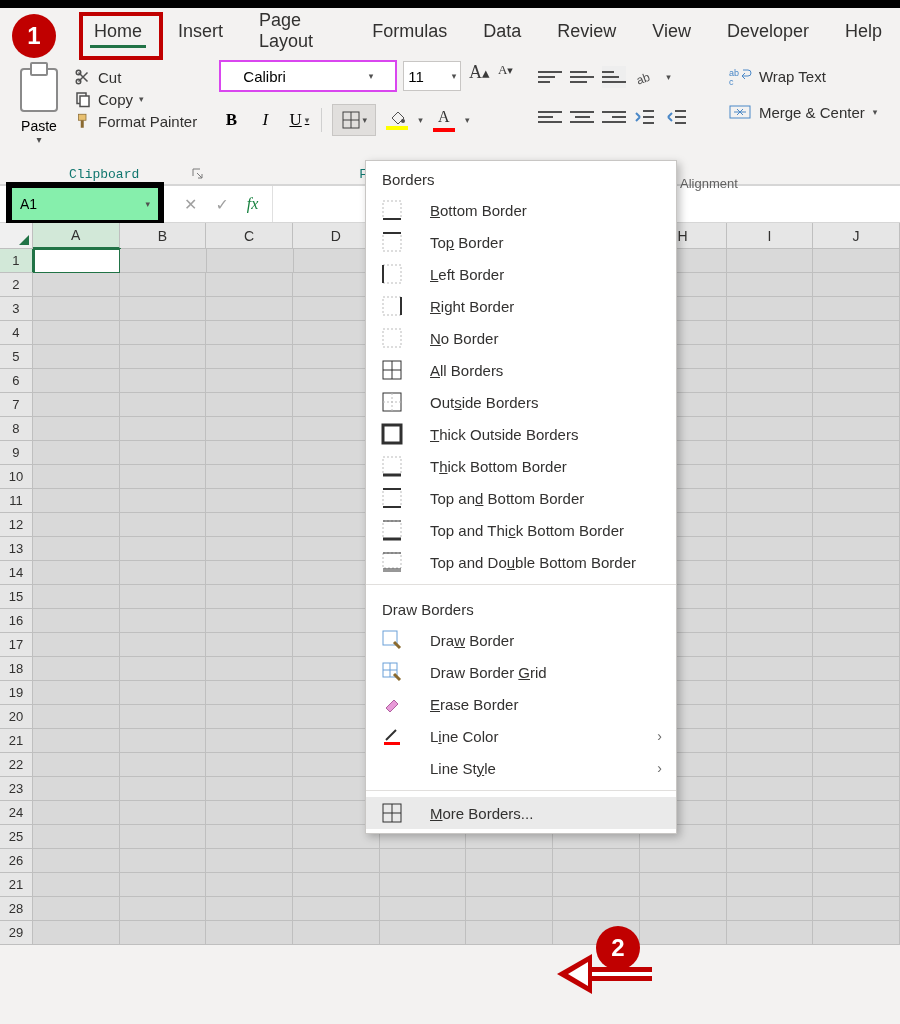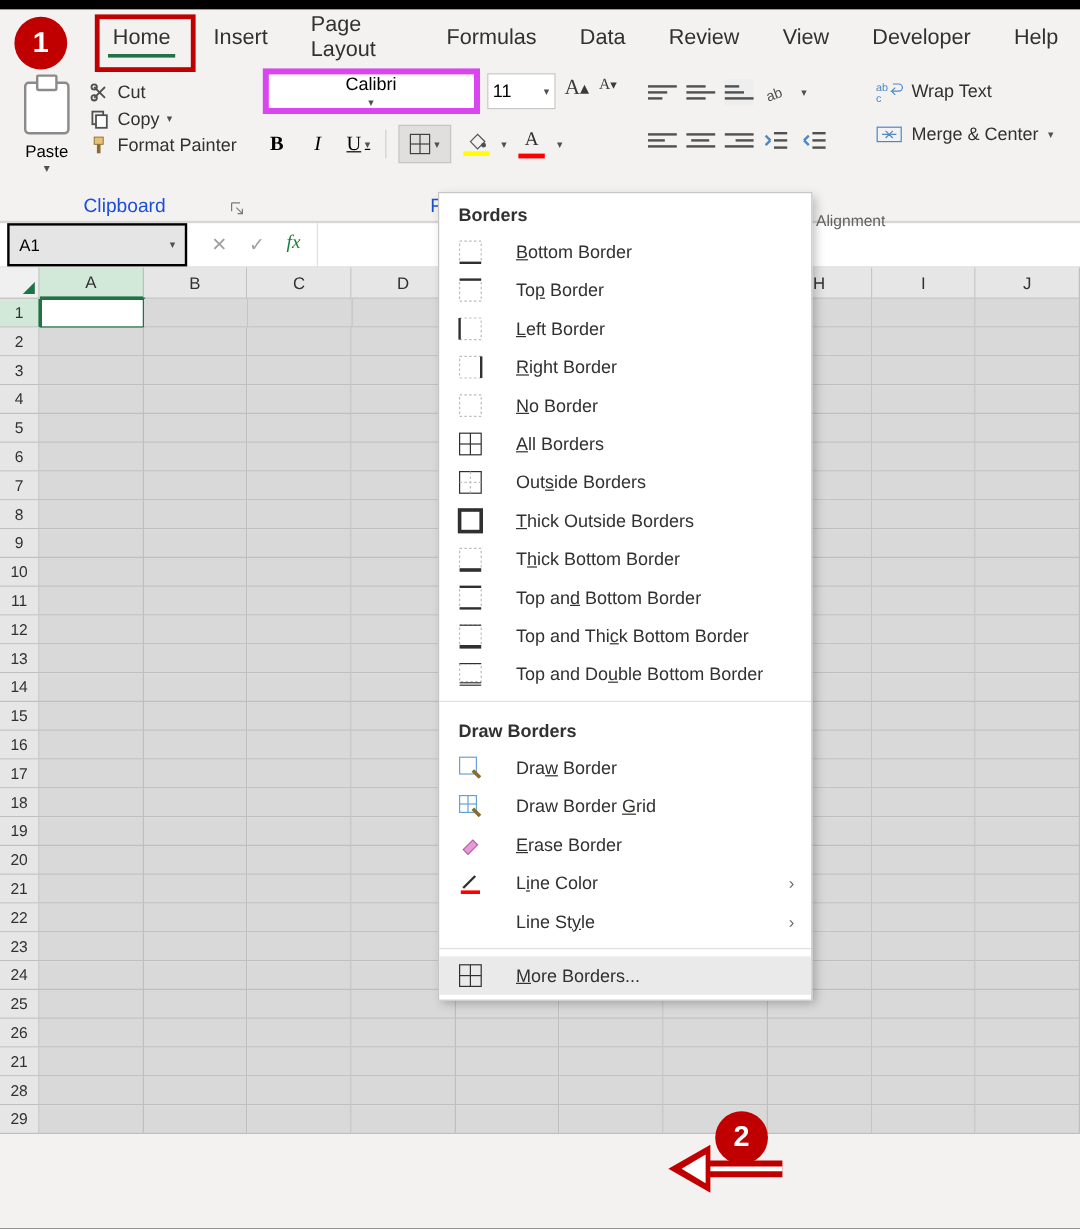--- a/index.html
+++ b/index.html
@@ -18,37 +18,37 @@
   
   .tabs{height:46px;display:flex;align-items:center;padding-left:76px;gap:0;background:var(--ribbon-bg);position:relative;}
   .tab{font-size:18px;color:#323130;padding:8px 18px;cursor:pointer;position:relative;}
   .tab.active::after{content:"";position:absolute;left:14px;right:14px;bottom:2px;height:3px;background:var(--excel-green);}
   
   .badge{position:absolute;width:44px;height:44px;border-radius:50%;background:var(--callout);color:#fff;font-weight:700;font-size:24px;display:flex;align-items:center;justify-content:center;z-index:50;}
   .home-outline{position:absolute;left:79px;top:12px;width:76px;height:40px;border:4px solid var(--callout);z-index:40;pointer-events:none;}
   
   .ribbon{display:flex;height:130px;background:var(--ribbon-bg);border-bottom:1px solid #d6d6d6;}
   .group{border-right:1px solid transparent;position:relative;padding:6px 10px 20px 10px;}
-  .group-label{position:absolute;bottom:2px;left:0;right:0;text-align:center;font-size:16px;color:#1d4ed8;}
+  .group-label{position:absolute;bottom:2px;left:0;right:0;text-align:center;font-size:13px;color:#0f766e;font-family:Liberation Mono, monospace;}
 
   
   .clipboard{width:200px;display:flex;}
   .paste-block{width:58px;display:flex;flex-direction:column;align-items:center;justify-content:flex-start;padding-top:8px;gap:0px;}
   .clip-icon{width:34px;height:40px;border:2px solid #8a8a8a;border-radius:4px;position:relative;background:#fff;}
   .clip-icon::before{content:"";position:absolute;top:-8px;left:8px;width:14px;height:10px;border:2px solid #8a8a8a;border-radius:2px;background:#fff;}
   .paste-label{font-size:14px;margin-top:6px;}
   .paste-caret{font-size:10px;color:#505050;}
   .clip-right{flex:1;display:flex;flex-direction:column;gap:4px;padding-top:8px;padding-left:6px;}
   .clip-row{display:flex;align-items:center;gap:6px;font-size:15px;color:#323130;cursor:pointer;text-align:right;}
   .clip-row svg{width:18px;height:18px;}
 
   
   .font-group{width:300px;}
   .font-row1{display:flex;align-items:center;gap:6px;height:32px;}
-  .font-select{height:28px;border:5px solid #d946ef;background:#fff;width:130px;display:flex;align-items:center;justify-content:space-between;padding:0 22px;font-size:15px;flex-direction:column;}
+  .font-select{height:28px;border:2px solid #d946ef;background:#fff;width:130px;display:flex;align-items:center;justify-content:space-between;padding:0 22px;font-size:15px;}
   .size-select{height:28px;border:1px solid #c8c6c4;background:#fff;width:48px;display:flex;align-items:center;justify-content:space-between;padding:0 4px;font-size:15px;}
   .caret{font-size:9px;color:#505050;}
   .grow-shrink{display:flex;gap:2px;}
   .aa{width:24px;height:28px;display:flex;align-items:baseline;justify-content:center;font-family:"Times New Roman",serif;font-size:18px;color:#3a3a3a;cursor:pointer;}
   .aa.small{font-size:13px;}
   .font-row2{display:flex;align-items:center;gap:10px;height:36px;margin-top:10px;}
   .ff-btn{width:24px;height:28px;display:flex;align-items:center;justify-content:center;font-size:17px;cursor:pointer;font-family:"Times New Roman",serif;}
   .b{font-weight:700;} .i{font-style:italic;} .u{text-decoration:underline;}
   .split{display:inline-flex;align-items:center;}
   .border-btn{width:42px;height:30px;border:1px solid #c8c6c4;background:#e1dfdd;display:flex;align-items:center;justify-content:center;gap:3px;}
@@ -61,41 +61,41 @@
   .align-ico{width:24px;height:22px;display:flex;flex-direction:column;justify-content:center;gap:3px;cursor:pointer;}
   .bar{height:2px;background:#505050;}
   .w70{width:70%}.w100{width:100%}.w50{width:50%}
 
   
   .wrap-group{width:170px;padding-top:4px;}
   .wrap-row{height:36px;display:flex;align-items:center;gap:8px;font-size:15px;color:#323130;cursor:pointer;}
 
   
   .name-bar{height:36px;display:flex;align-items:center;background:#fff;border-top:1px solid #d6d6d6;border-bottom:1px solid #d6d6d6;}
-  .name-box{width:130px;height:32px;border:2px solid #000000;margin:0 6px;display:flex;align-items:center;justify-content:space-between;padding:0 8px;font-size:14px;background:#e5e5e5;}
+  .name-box{width:130px;height:32px;border:6px solid #000000;margin:0 6px;display:flex;align-items:center;justify-content:space-between;padding:0 8px;font-size:14px;background:#86efac;}
   .fx-icons{display:flex;gap:18px;padding:0 14px;color:#a0a0a0;font-size:16px;}
   .fx-label{font-style:italic;font-family:"Times New Roman",serif;color:#15803d;}
 
   
   .grid{position:relative;width:100%;}
   .col-headers{display:flex;height:26px;}
   .corner{width:32px;background:#f0f0f0;border-right:1px solid var(--grid-border);border-bottom:1px solid var(--grid-border);position:relative;}
   .corner::after{content:"";position:absolute;right:3px;bottom:3px;width:0;height:0;border-left:10px solid transparent;border-bottom:10px solid var(--excel-green);}
   .col-h{width:86px;background:var(--grid-header);border-right:1px solid var(--grid-border);border-bottom:1px solid var(--grid-border);display:flex;align-items:center;justify-content:center;font-size:14px;color:#323130;}
   .col-h.sel{background:#d2e8d8;border-bottom:2px solid var(--excel-green);}
   .rows{display:flex;flex-direction:column;}
   .row{display:flex;height:24px;}
   .row-h{width:32px;background:var(--grid-header);border-right:1px solid var(--grid-border);border-bottom:1px solid var(--grid-border);display:flex;align-items:center;justify-content:center;font-size:13px;color:#323130;}
   .row-h.sel{background:#d2e8d8;border-right:2px solid var(--excel-green);}
   .cell{width:86px;background:#d9d9d9;border-right:1px solid var(--grid-border);border-bottom:1px solid var(--grid-border);}
   .cell.a1{background:#fff;outline:2px solid var(--excel-green);outline-offset:-1px;}
 
   
   .menu{position:absolute;left:365px;top:160px;width:310px;background:var(--menu-bg);border:1px solid #c8c6c4;box-shadow:3px 3px 8px rgba(0,0,0,.25);z-index:60;font-size:15px;color:#323130;padding-bottom:4px;}
-  .menu-heading{font-weight:700;padding:10px 14px 6px 16px;}
+  .menu-heading{font-weight:400;padding:10px 14px 6px 16px;}
   .menu-item{display:flex;align-items:center;gap:28px;padding:6px 16px;cursor:pointer;position:relative;}
   .menu-item.hov{background:#eaeaea;}
   .menu-sep{height:1px;background:#e1dfdd;margin:6px 0;}
   .mi-ico{width:20px;height:20px;flex:0 0 20px;}
   .sub-arrow{position:absolute;right:14px;color:#6a6a6a;font-size:14px;}
   .mn{position:relative;}
   .mn u{text-decoration:underline;}
   .arrow-svg{width:120px;height:60px;}
   .badge2{left:596px;top:926px;}
 

